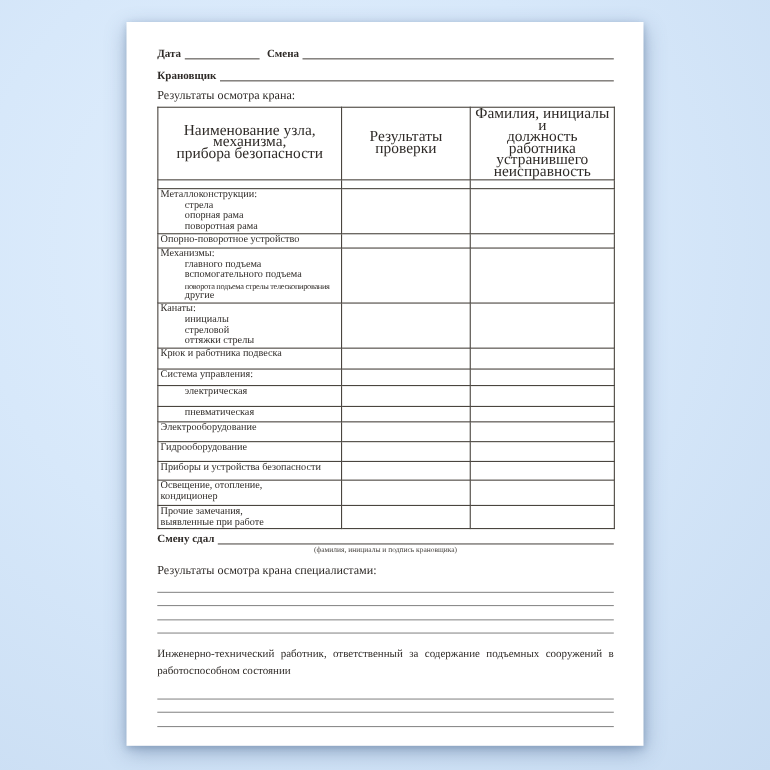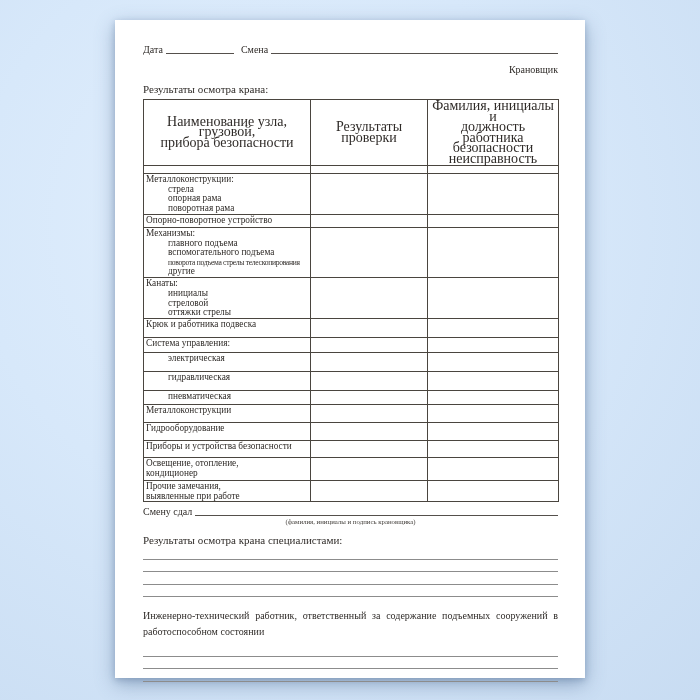--- a/index.html
+++ b/index.html
@@ -13,26 +13,26 @@
   .stage{
     position:relative;width:700px;height:700px;
     background:radial-gradient(circle at 38% 32%, #e2effd 0%, #d7e8fa 45%, #c8dcf2 100%);
   }
   .paper{
     position:absolute;left:115px;top:20px;width:470px;height:658px;
     background:#ffffff;box-sizing:border-box;
     padding:24px 27px 0 28px;
     box-shadow:0 6px 18px rgba(70,100,140,.45), 0 2px 6px rgba(70,100,140,.30);
   }
-  .form-line{display:flex;align-items:flex-end;font-size:10px;line-height:11px;white-space:nowrap;}
+  .form-line{display:flex;align-items:flex-end;font-size:10px;line-height:11px;white-space:nowrap;font-weight:bold;}
   .fill{border-bottom:1px solid var(--ul);height:8px;margin-left:3px;margin-bottom:1px;}
   .grow{flex:1;}
   .short{width:68px;flex:none;margin-right:7px;}
   #date-row{margin-bottom:9px;}
-  #operator-row{margin-bottom:7px;flex-direction:column;}
+  #operator-row{margin-bottom:7px;}
   .section-label{font-size:11px;line-height:11px;}
   #results-label{margin-bottom:4px;}
   table{width:100%;border-collapse:collapse;table-layout:fixed;}
   th,td{border:1px solid var(--border);box-sizing:border-box;}
   th{font-weight:normal;font-size:14px;line-height:10.5px;text-align:center;vertical-align:middle;height:40px;padding:1px 2px;}
   td{vertical-align:top;font-size:9.3px;line-height:9.7px;padding:1px 0 0 2px;overflow:hidden;}
   td.c2,td.c3{padding:0;}
   .col1{width:167px;}.col2{width:117px;}.col3{width:131px;}
   .ind{padding-left:22px;}
   .cond{font-size:7.6px;letter-spacing:-0.3px;white-space:nowrap;line-height:9.5px;}
@@ -68,30 +68,30 @@
     <table>
       <colgroup>
           <col class="col1">
           <col class="col2">
           <col class="col3">
         </colgroup>
       <thead>
           <tr id="head-row">
             <th>
               <div>Наименование узла,</div>
-              <div>грузовой,</div>
+              <div>механизма,</div>
               <div>прибора безопасности</div>
             </th>
             <th>
               <div>Результаты проверки</div>
             </th>
             <th>
               <div>Фамилия, инициалы и</div>
               <div>должность работника</div>
-              <div>безопасности неисправность</div>
+              <div>устранившего неисправность</div>
             </th>
           </tr>
         </thead>
       <tbody id="table-body">
           <tr style="height: 8px;">
             <td class="c1"></td>
             <td class="c2"></td>
             <td class="c3"></td>
           </tr>
           <tr style="height: 40px;">
@@ -146,37 +146,30 @@
             <td class="c2"></td>
             <td class="c3"></td>
           </tr>
           <tr style="height: 19px;">
             <td class="c1">
               <div class="ind">электрическая</div>
             </td>
             <td class="c2"></td>
             <td class="c3"></td>
           </tr>
-          <tr style="height: 19px;">
-            <td class="c1">
-              <div class="ind">гидравлическая</div>
-            </td>
-            <td class="c2"></td>
-            <td class="c3"></td>
-          </tr>
           <tr style="height: 14px;">
             <td class="c1">
               <div class="ind">пневматическая</div>
             </td>
             <td class="c2"></td>
             <td class="c3"></td>
           </tr>
           <tr style="height: 18px;">
             <td class="c1">
-              <div class="">Металлоконструкции</div>
+              <div class="">Электрооборудование</div>
             </td>
             <td class="c2"></td>
             <td class="c3"></td>
           </tr>
           <tr style="height: 18px;">
             <td class="c1">
               <div class="">Гидрооборудование</div>
             </td>
             <td class="c2"></td>
             <td class="c3"></td>

